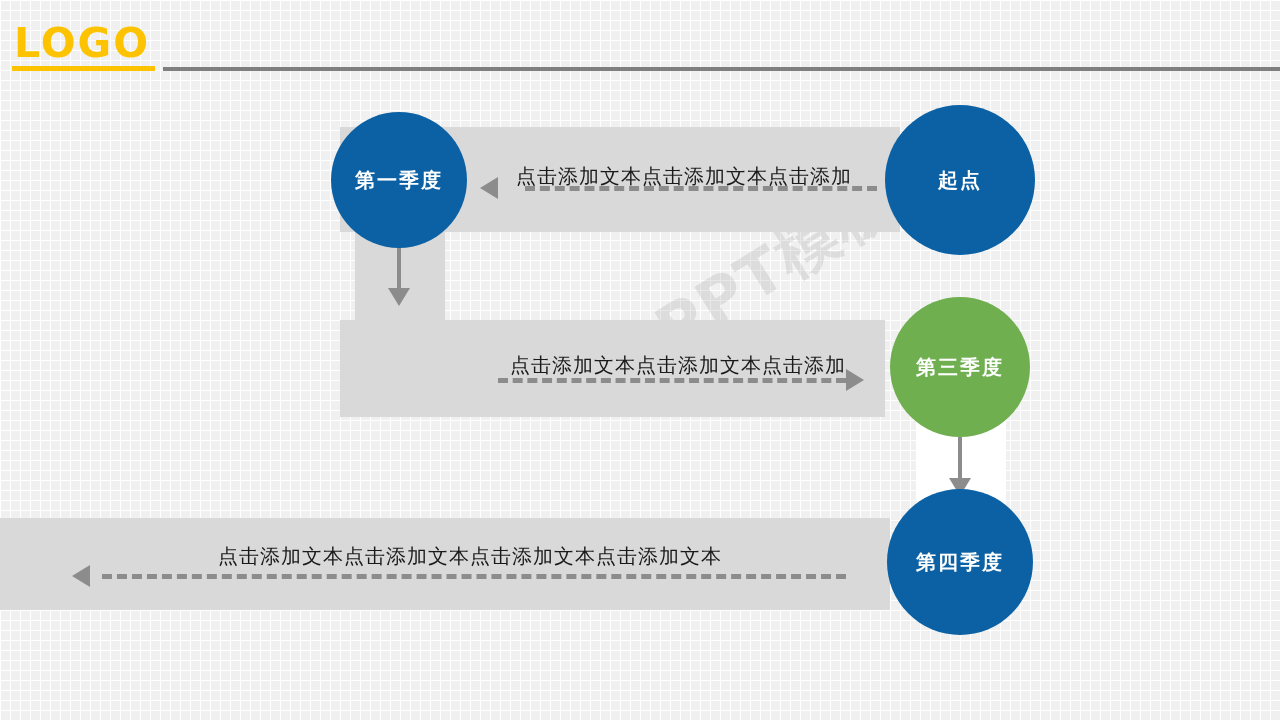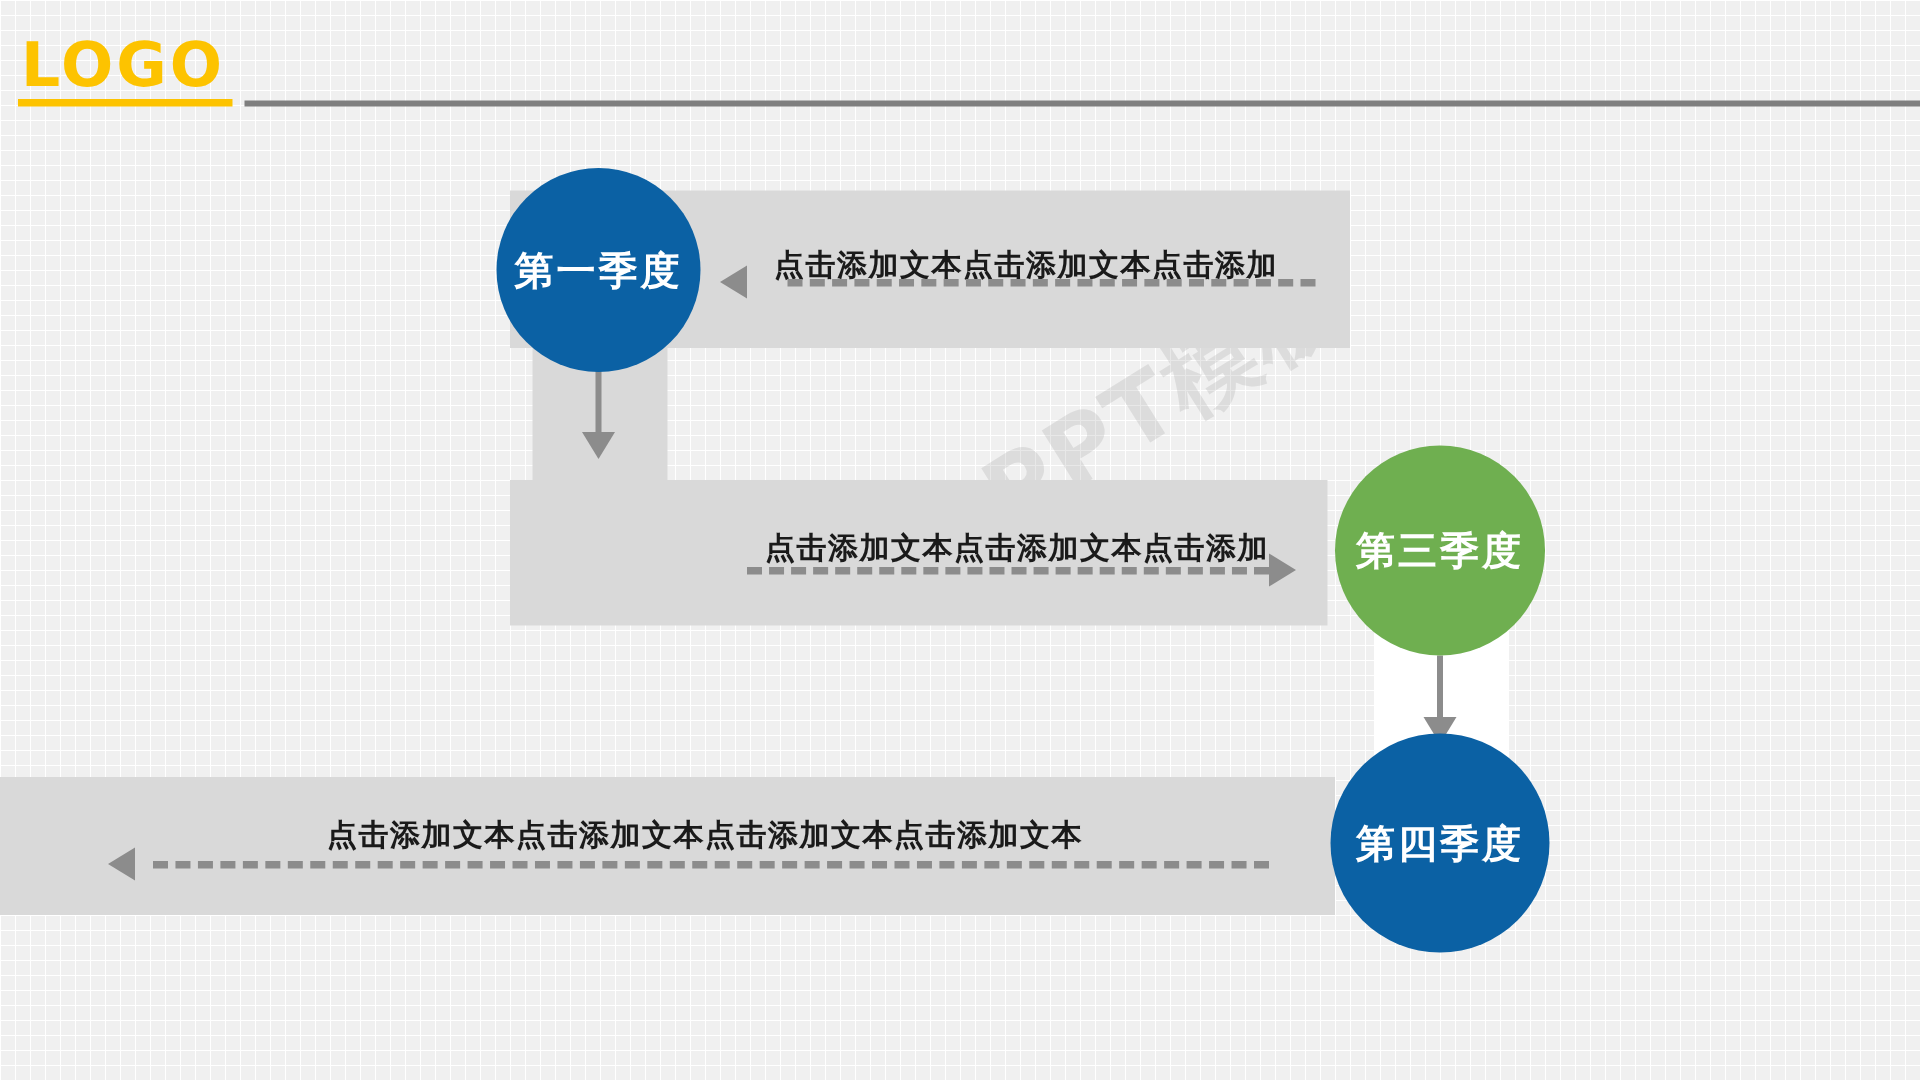--- a/index.html
+++ b/index.html
@@ -56,21 +56,21 @@
     font-family: "DejaVu Sans", sans-serif;
   }
 
   
   .band {
     position: absolute;
     background: #d9d9d9;
   }
   .band-text {
     position: absolute;
-    font-size: 20px; font-weight: bold;
+    font-size: 20px; font-weight: normal;
     color: #1a1a1a;
     letter-spacing: 1px;
     white-space: nowrap;
     font-family: "DejaVu Sans", sans-serif;
   }
   
   .dash-line {
     position: absolute;
     height: 0;
     border-top: 5px dashed #8c8c8c;
@@ -97,21 +97,21 @@
     border-right: 11px solid transparent;
     border-top: 18px solid #8c8c8c;
   }
 
   
   .circle {
     position: absolute;
     border-radius: 50%;
     display: flex; align-items: center; justify-content: center;
     color: #ffffff;
-    font-size: 26px; font-weight: bold;
+    font-size: 20px; font-weight: bold;
     letter-spacing: 2px;
     white-space: nowrap;
     font-family: "DejaVu Sans", sans-serif;
   }
 </style>
 </head>
 <body>
 
 <div id="slide" style="background-color: rgb(240, 240, 240);">
 
@@ -150,16 +150,17 @@
     <div class="arrow-down" id="conn1-arrow" style="left: 388px; top: 288px; border-top-color: rgb(140, 140, 140);"></div>
   </div>
 
   <div>
     <div class="vconn" id="conn2-bg" style="left: 916px; top: 417px; width: 90px; height: 103px; background: rgb(255, 255, 255);"></div>
     <div class="vline" id="conn2-line" style="left: 958px; top: 437px; height: 47px; background: rgb(140, 140, 140);"></div>
     <div class="arrow-down" id="conn2-arrow" style="left: 949px; top: 478px; border-top-color: rgb(140, 140, 140);"></div>
   </div>
 
   <div class="circle" id="node-q1" style="left: 331px; top: 112px; width: 136px; height: 136px; background: rgb(11, 97, 164);">第一季度</div>
+  <div class="circle" id="node-start" style="left: 885px; top: 105px; width: 150px; height: 150px; background: rgb(11, 97, 164);">起点</div>
   <div class="circle" id="node-q3" style="left: 890px; top: 297px; width: 140px; height: 140px; background: rgb(111, 175, 80); text-align: center;">第三季度</div>
   <div class="circle" id="node-q4" style="left: 887px; top: 489px; width: 146px; height: 146px; background: rgb(11, 97, 164);">第四季度</div>
 
 </div>
 
 </body></html>

